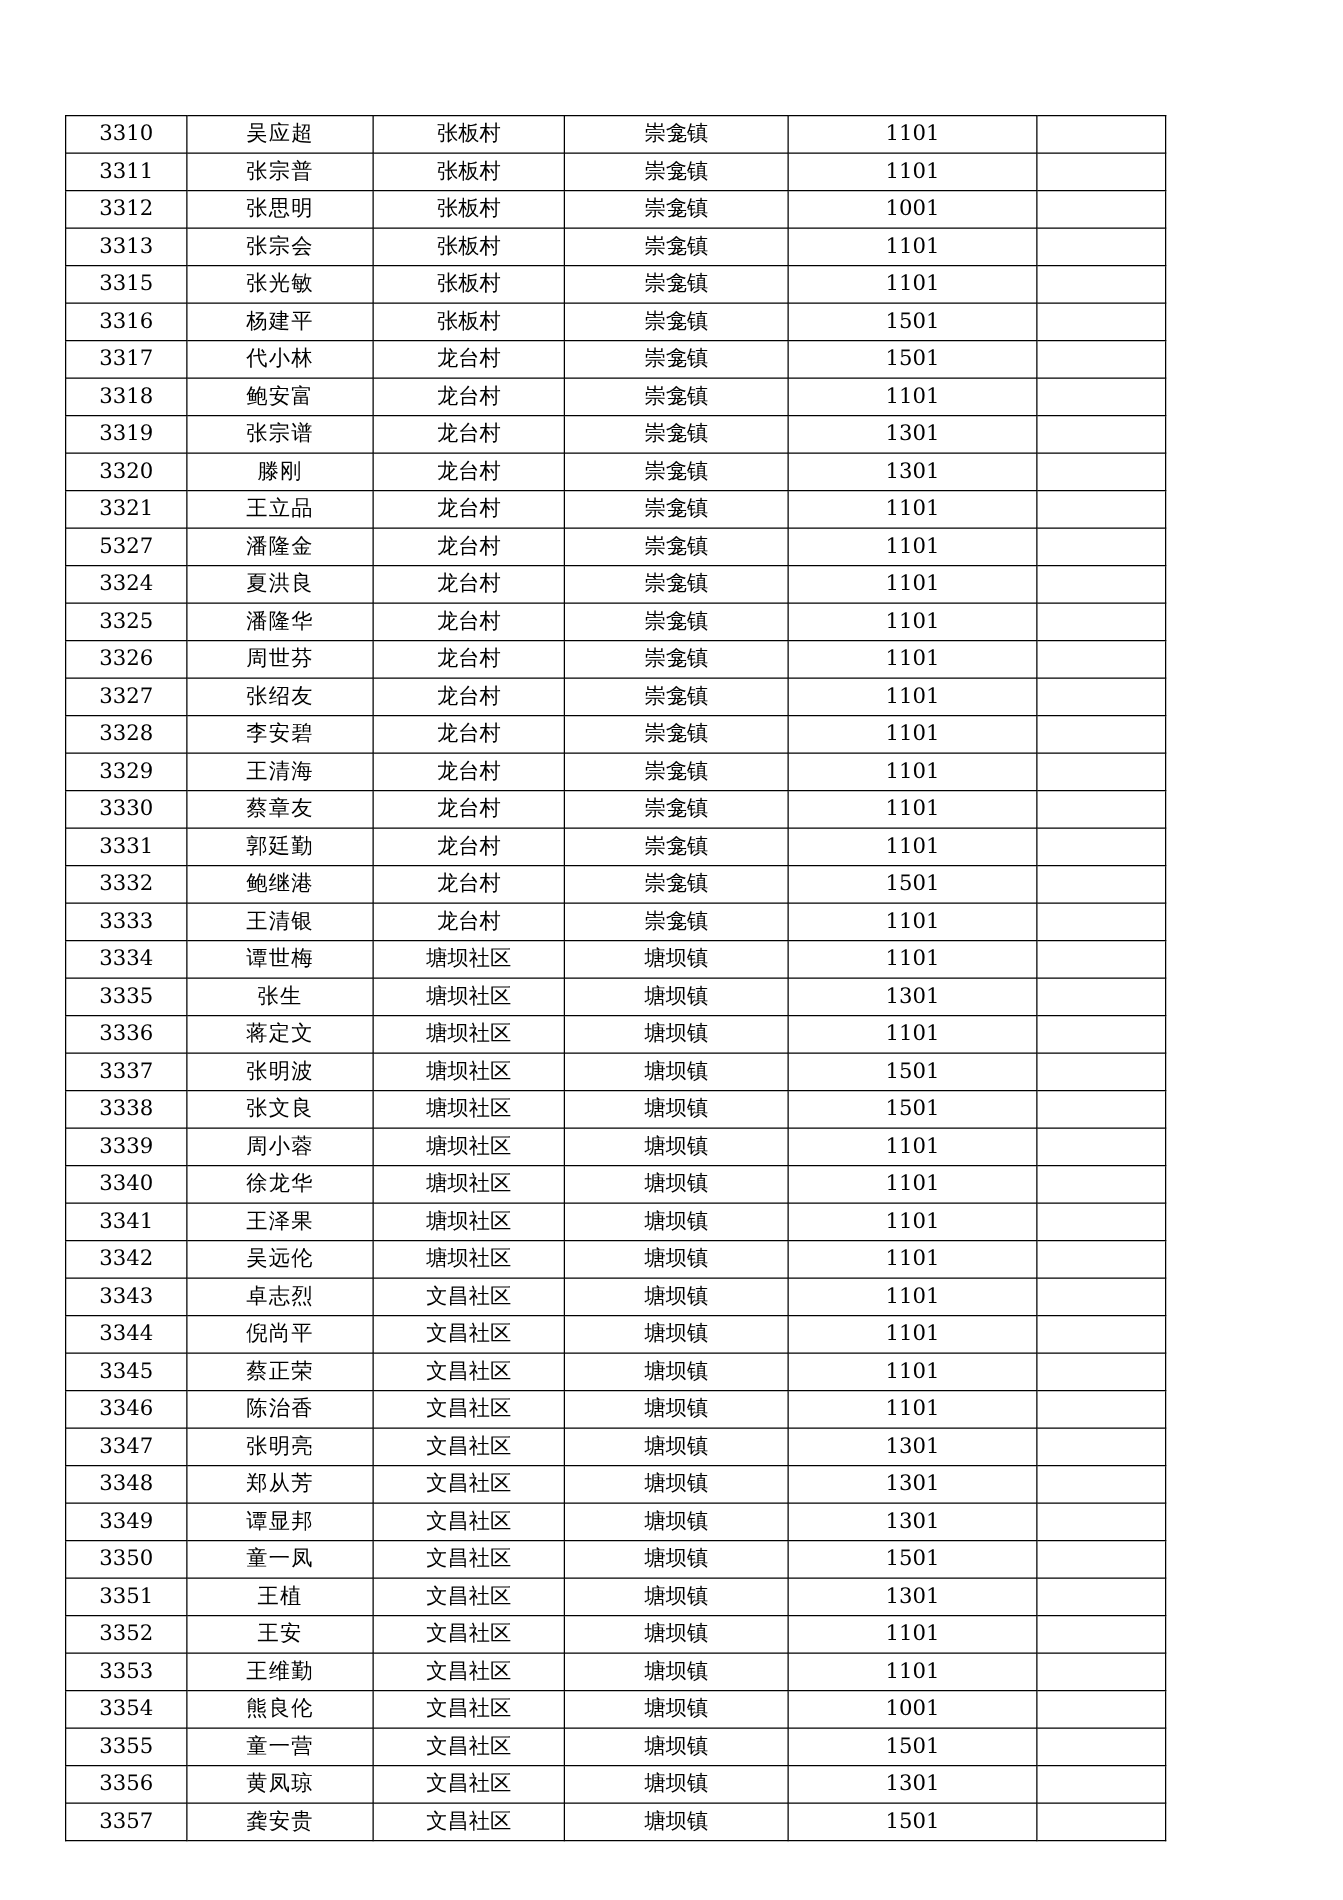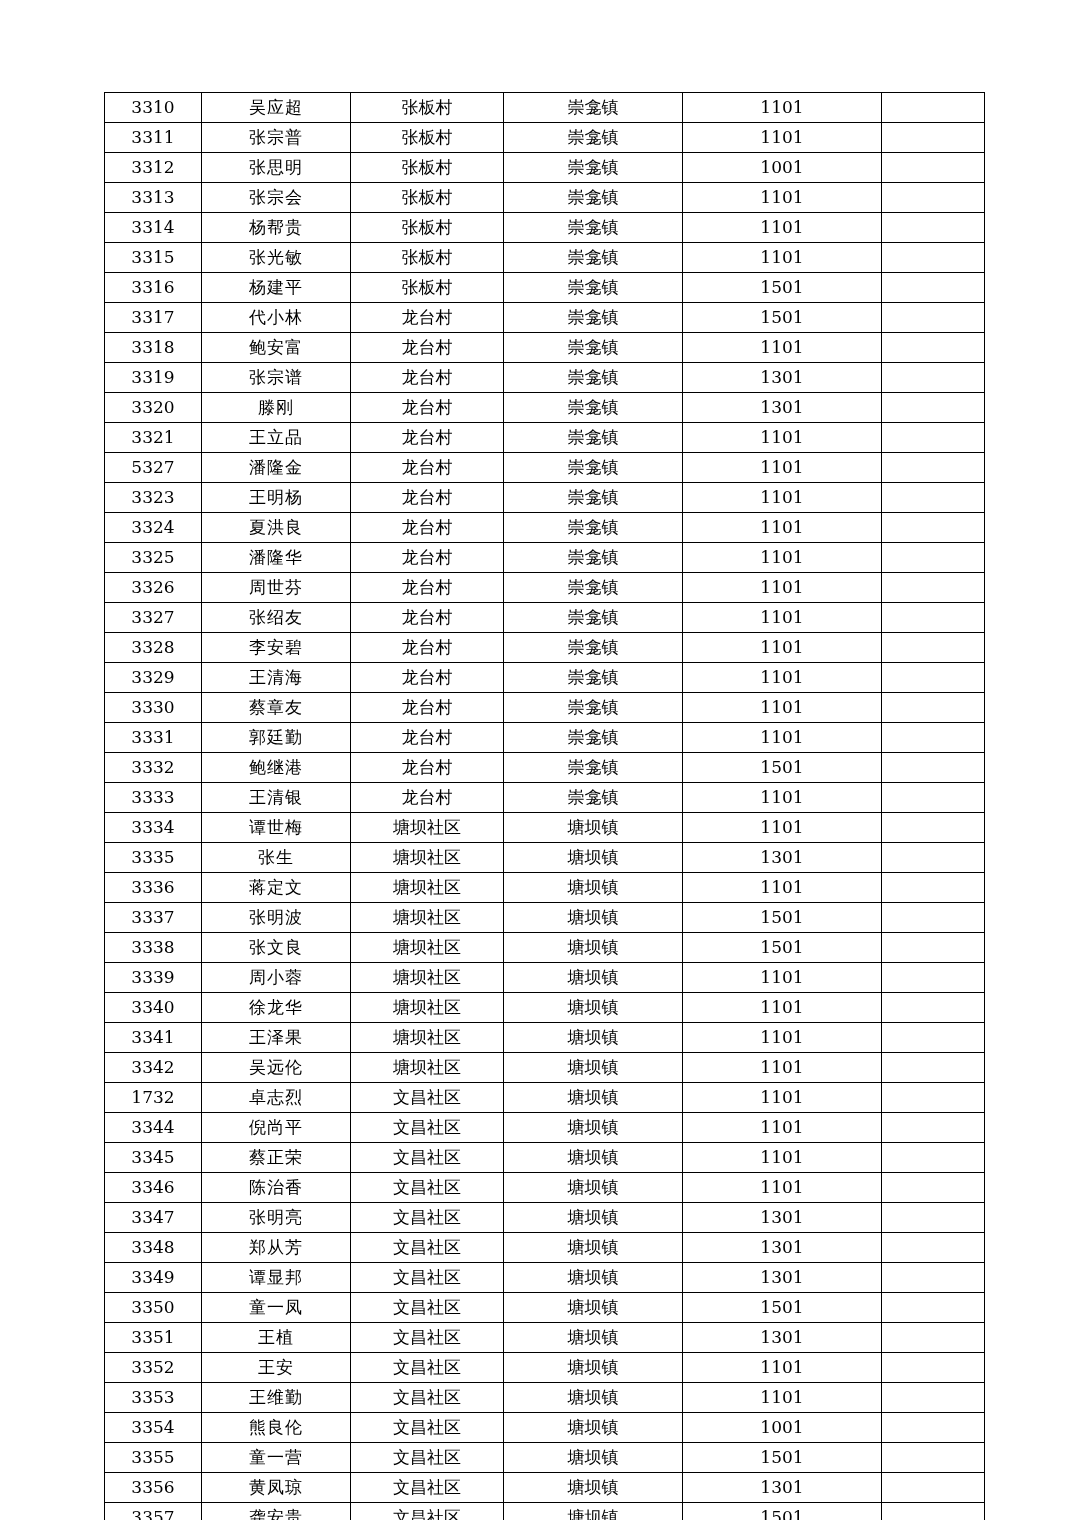--- a/index.html
+++ b/index.html
@@ -11,21 +11,21 @@
     width: 1074px;
     height: 1520px;
     font-family: "DejaVu Sans", "Liberation Sans", sans-serif;
     color: #000000;
   }
   .page {
     position: relative;
     width: 1074px;
     height: 1264px;
     box-sizing: border-box;
-    padding: 92px 100px 0 104px;
+    padding: 92px 100px 0 52px;
   }
   table.roster {
     border-collapse: collapse;
     width: 874px;
     table-layout: fixed;
   }
   table.roster td {
     border: 1px solid #000000;
     height: 29px;
     padding: 0;
@@ -89,28 +89,20 @@
         </tr>
         <tr>
           <td class="c-id">3313</td>
           <td class="c-name">张宗会</td>
           <td class="c-vill">张板村</td>
           <td class="c-town">崇龛镇</td>
           <td class="c-code">1101</td>
           <td class="c-blank"></td>
         </tr>
         <tr>
-          <td class="c-id">3314</td>
-          <td class="c-name">杨帮贵</td>
-          <td class="c-vill">张板村</td>
-          <td class="c-town">崇龛镇</td>
-          <td class="c-code">1101</td>
-          <td class="c-blank"></td>
-        </tr>
-        <tr>
           <td class="c-id">3315</td>
           <td class="c-name">张光敏</td>
           <td class="c-vill">张板村</td>
           <td class="c-town">崇龛镇</td>
           <td class="c-code">1101</td>
           <td class="c-blank"></td>
         </tr>
         <tr>
           <td class="c-id">3316</td>
           <td class="c-name">杨建平</td>
@@ -161,28 +153,20 @@
         </tr>
         <tr>
           <td class="c-id">5327</td>
           <td class="c-name">潘隆金</td>
           <td class="c-vill">龙台村</td>
           <td class="c-town">崇龛镇</td>
           <td class="c-code">1101</td>
           <td class="c-blank"></td>
         </tr>
         <tr>
-          <td class="c-id">3323</td>
-          <td class="c-name">王明杨</td>
-          <td class="c-vill">龙台村</td>
-          <td class="c-town">崇龛镇</td>
-          <td class="c-code">1101</td>
-          <td class="c-blank"></td>
-        </tr>
-        <tr>
           <td class="c-id">3324</td>
           <td class="c-name">夏洪良</td>
           <td class="c-vill">龙台村</td>
           <td class="c-town">崇龛镇</td>
           <td class="c-code">1101</td>
           <td class="c-blank"></td>
         </tr>
         <tr>
           <td class="c-id">3325</td>
           <td class="c-name">潘隆华</td>
@@ -321,21 +305,21 @@
         </tr>
         <tr>
           <td class="c-id">3342</td>
           <td class="c-name">吴远伦</td>
           <td class="c-vill">塘坝社区</td>
           <td class="c-town">塘坝镇</td>
           <td class="c-code">1101</td>
           <td class="c-blank"></td>
         </tr>
         <tr>
-          <td class="c-id">1732</td>
+          <td class="c-id">3343</td>
           <td class="c-name">卓志烈</td>
           <td class="c-vill">文昌社区</td>
           <td class="c-town">塘坝镇</td>
           <td class="c-code">1101</td>
           <td class="c-blank"></td>
         </tr>
         <tr>
           <td class="c-id">3344</td>
           <td class="c-name">倪尚平</td>
           <td class="c-vill">文昌社区</td>

